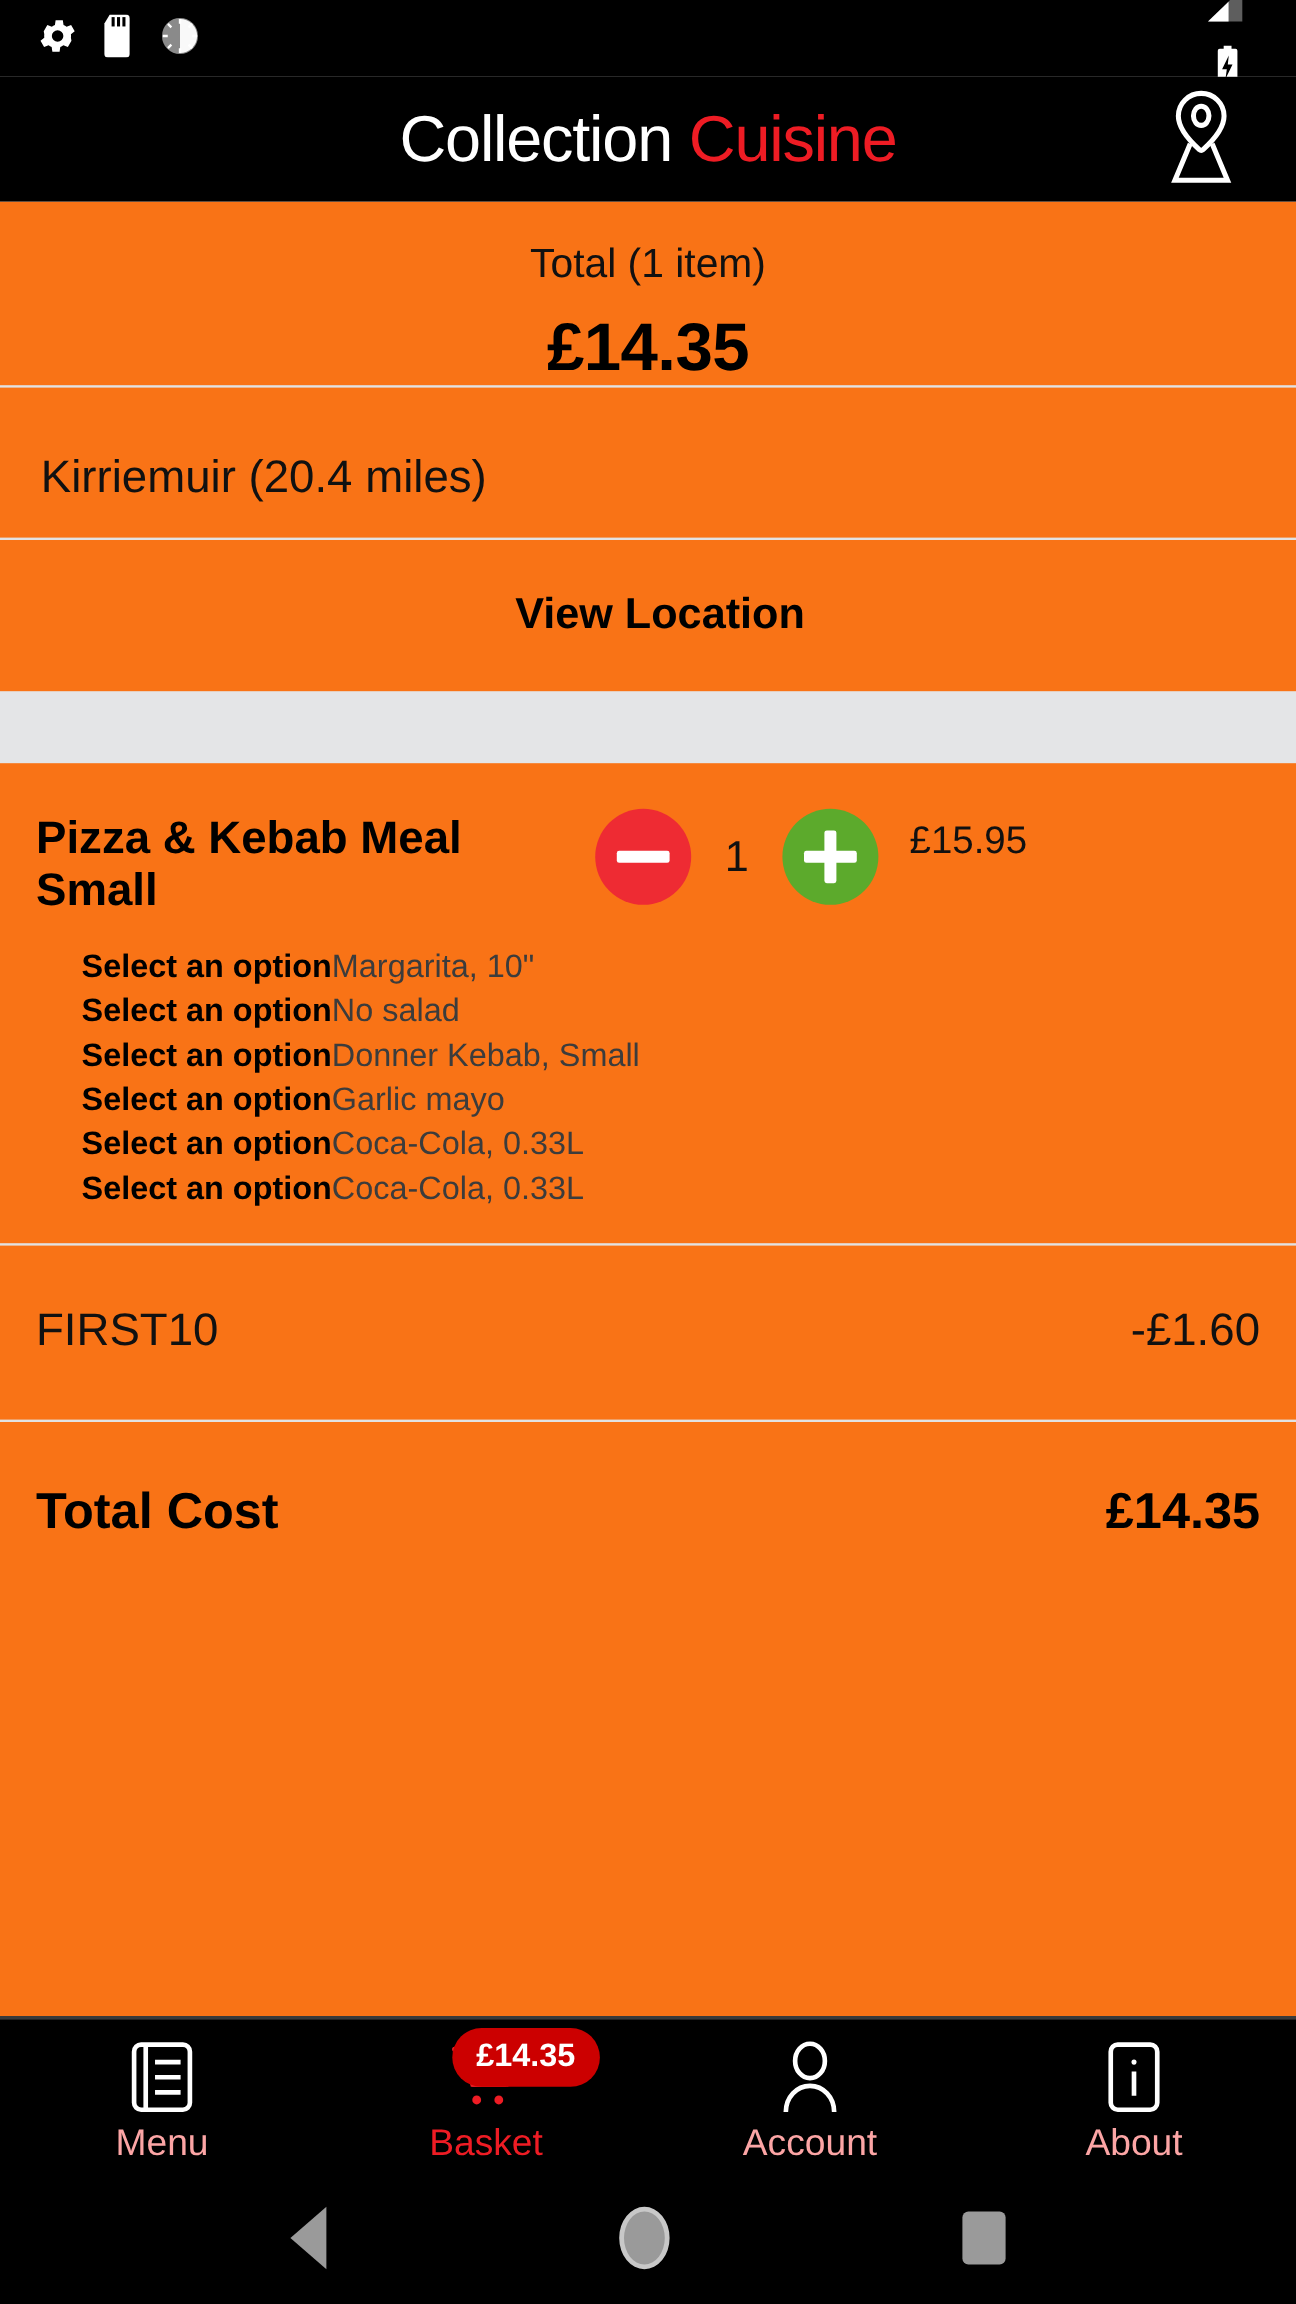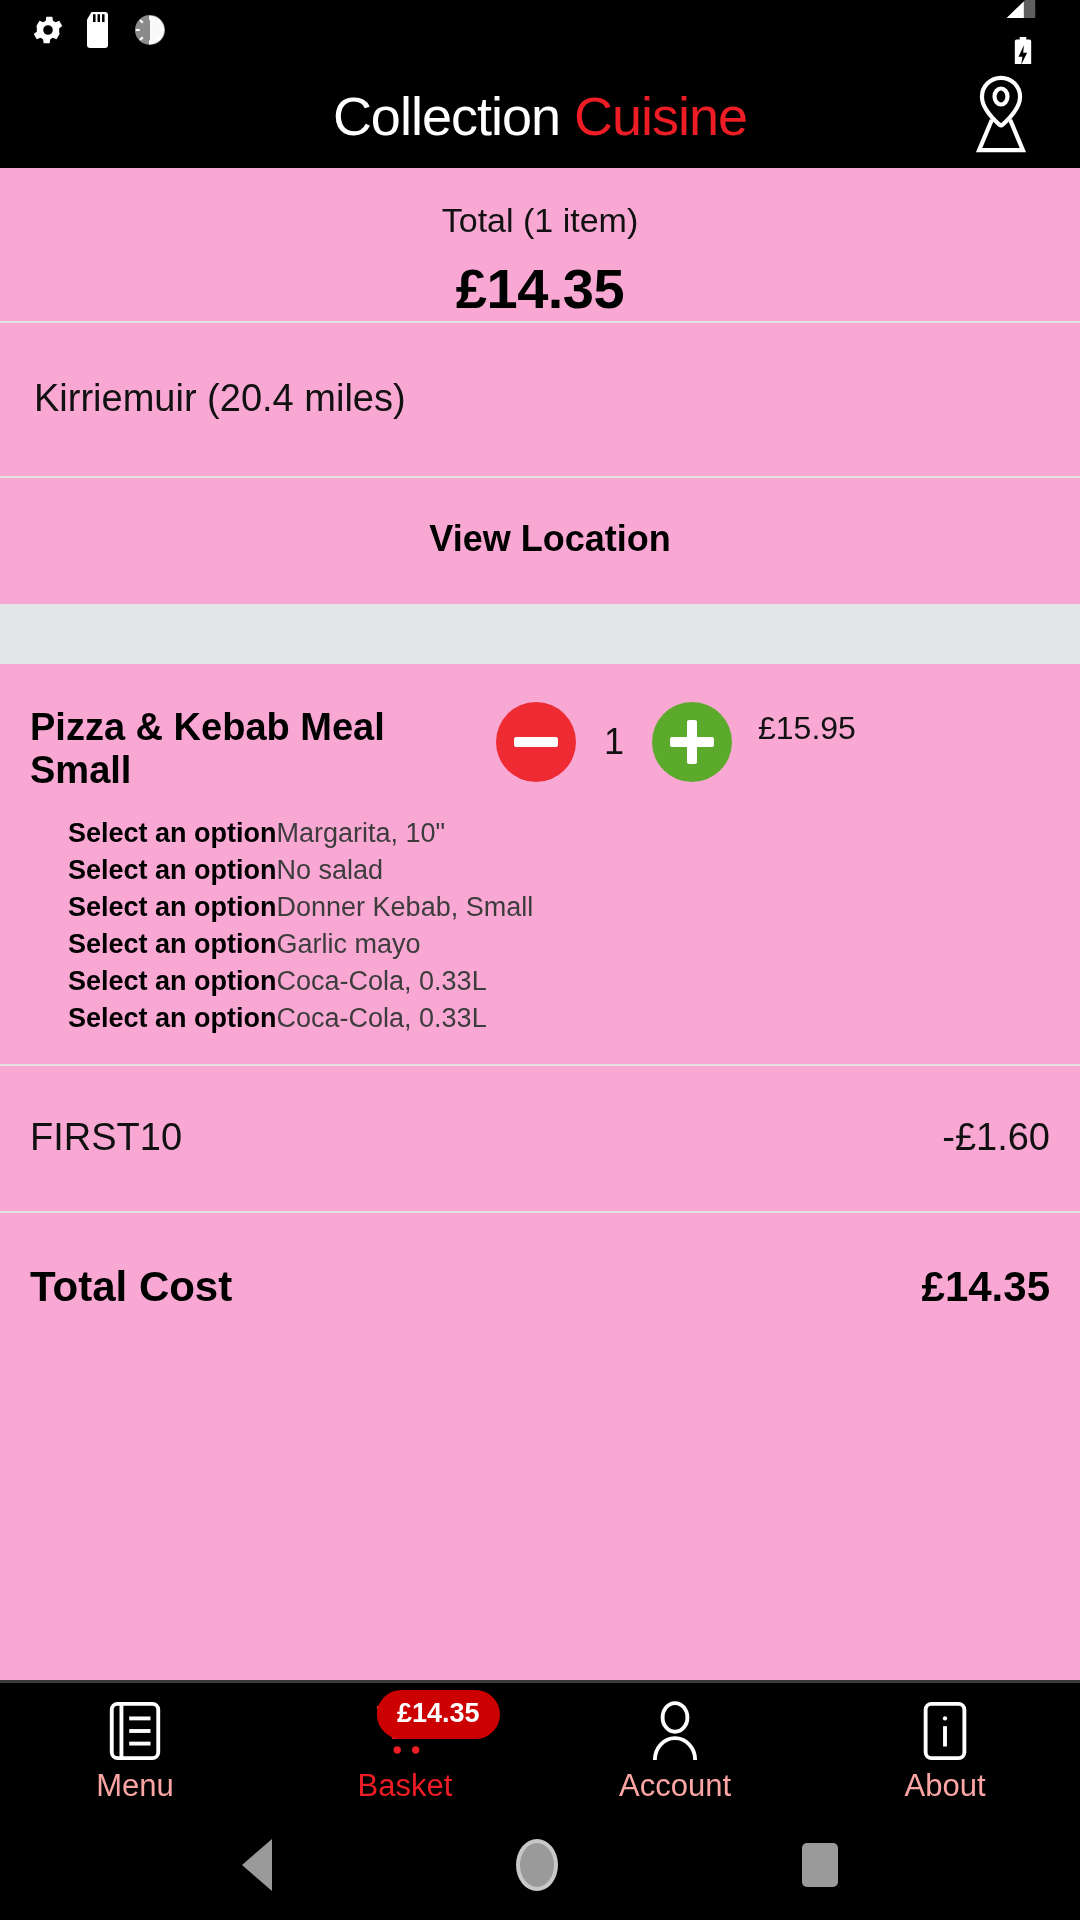--- a/index.html
+++ b/index.html
@@ -26,31 +26,31 @@
     flex: 0 0 104px; background:#000; position:relative;
     display:flex; align-items:center; justify-content:center;
   }
   .brand { font-size: 54px; letter-spacing: -1px; font-weight:400; white-space:nowrap; }
   .brand .b1 { color:#ffffff; }
   .brand .b2 { color:#ee1c24; }
   .pin-btn { position:absolute; right: 36px; top:50%; transform:translateY(-50%);
              width: 86px; height: 86px; display:flex; align-items:center; justify-content:center; }
 
   
-  .content { flex: 1 1 auto; background:#f9a8d4; display:flex; flex-direction:column; overflow:hidden; }
+  .content { flex: 1 1 auto; background:#f97316; display:flex; flex-direction:column; overflow:hidden; }
 
   .totalbox { padding-top: 30px; text-align:center; }
   .total-label { font-size: 34px; color:#111; line-height: 1.3; }
   .total-amount { font-size: 56px; font-weight: 700; color:#000; margin-top: 14px; letter-spacing:-0.5px;}
 
   .collect-label { text-align:center; font-size: 38px; color:#111; margin-top: 86px; margin-bottom: 44px; }
 
   .hr { height:2px; background:#e2e2e2; width:100%; }
 
-  .store-row { padding: 54px 34px 56px 34px; font-size: 38px; color:#111; }
+  .store-row { padding: 54px 34px 28px 34px; font-size: 38px; color:#111; }
 
   .viewloc-row { padding: 40px 0 44px 0; text-align:center; font-size: 36px; font-weight:700; color:#000;margin-left:20px; }
 
   .grey-band { height: 60px; background:#e4e5e7; width:100%; }
 
   
   .item { padding: 28px 30px 0 30px; }
   .item-top { display:flex; align-items:flex-start; }
   .item-name { font-size: 38px; font-weight:700; line-height:1.12; color:#000; width: 440px; padding-top: 14px; }
   .stepper { display:flex; align-items:center; margin-left: 26px; padding-top: 10px; }

